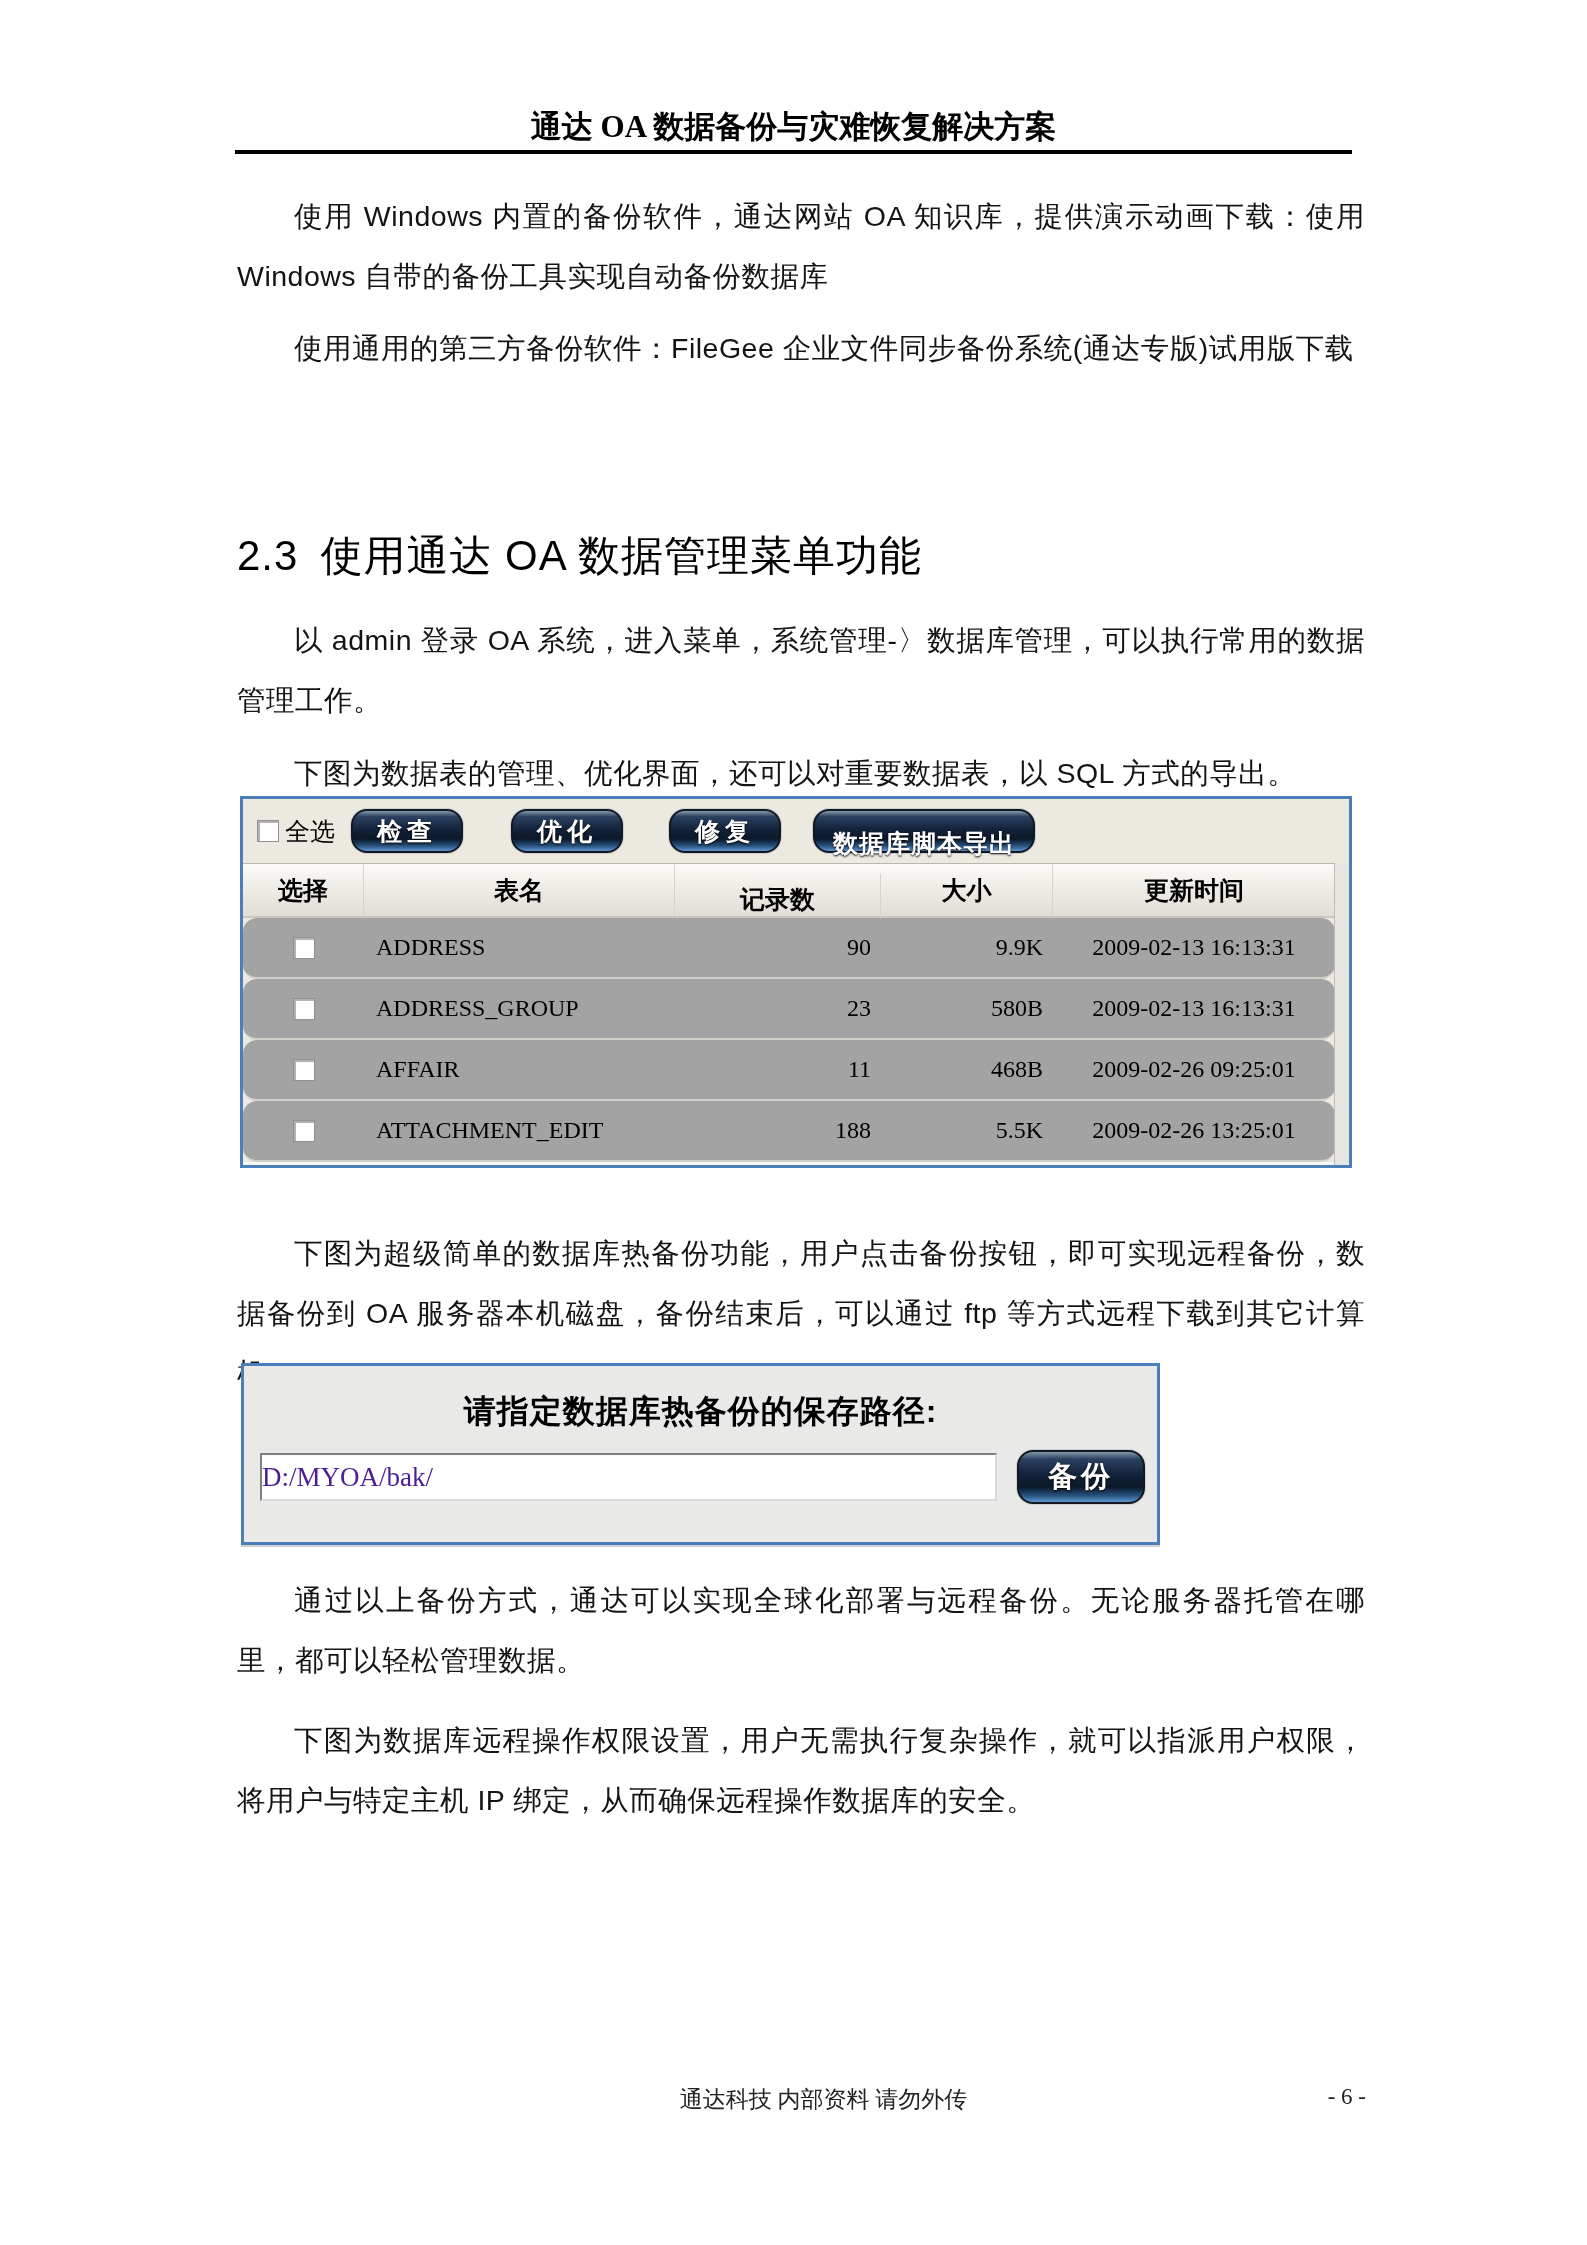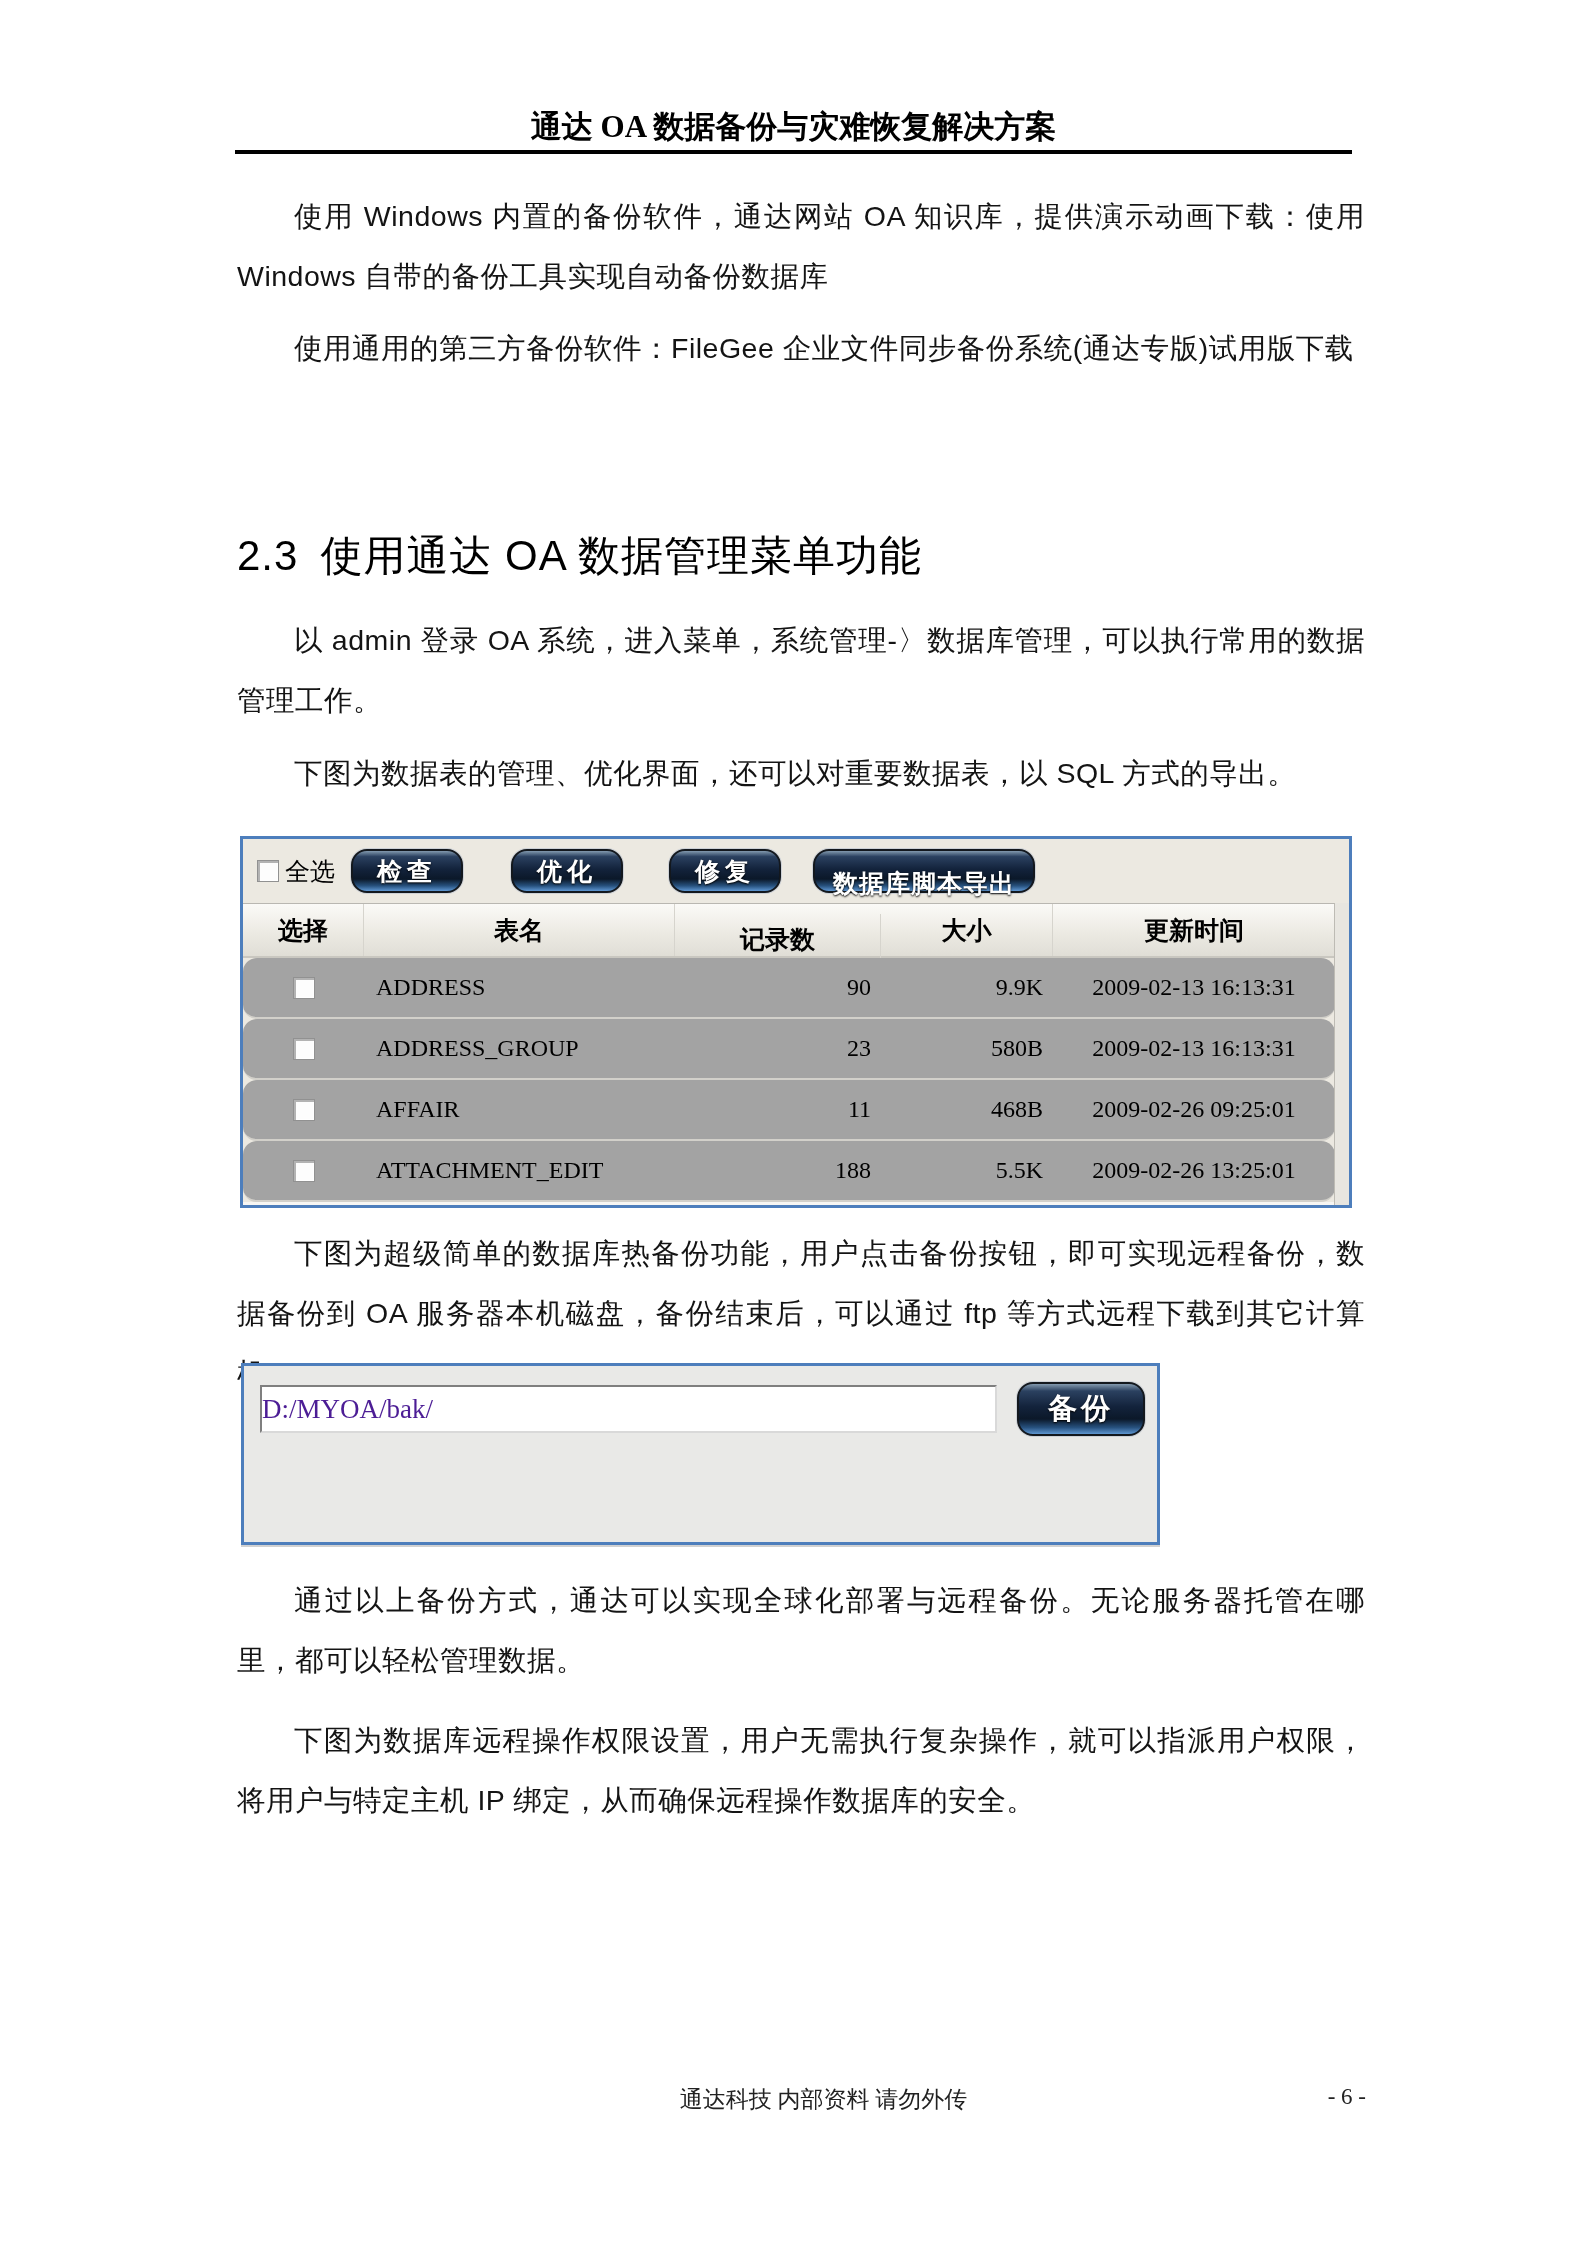--- a/index.html
+++ b/index.html
@@ -27,21 +27,21 @@
   }
   .p1{top:186px;} .p2{top:318px;} .p3{top:610px;} .p4{top:743px;}
   .p5{top:1223px;} .p6{top:1570px;} .p7{top:1710px;}
   .section-heading{
     position:absolute;left:237px;top:528px;font-size:42px;color:#000;
     letter-spacing:1px;font-weight:400;
   }
   .section-heading .num{margin-right:22px;}
   
   .shot1{
-    position:absolute;left:240px;top:836px;width:1112px;height:372px;
+    position:absolute;left:240px;top:796px;width:1112px;height:372px;
     border:3px solid #4d7ebc;background:#ece9e1;box-sizing:border-box;
     display:flex;flex-direction:column;font-family:"Liberation Serif", serif;
   }
   .shot1 .scroll-strip{
     position:absolute;top:64px;right:0;bottom:0;width:14px;
     background:#e8e6e0;border-left:1px solid #bdbbb4;
   }
   .toolbar{
     height:64px;flex:0 0 64px;display:flex;align-items:center;
     background:#ece9e1;padding-left:14px;box-sizing:border-box;
@@ -177,20 +177,21 @@
     <div class="c c-upd">2009-02-26 13:25:01</div>
   </div>
 
   <div class="partial-row"></div>
   <div class="scroll-strip"></div>
 </div>
 
 <div class="para p5">下图为超级简单的数据库热备份功能，用户点击备份按钮，即可实现远程备份，数据备份到 OA 服务器本机磁盘，备份结束后，可以通过 ftp 等方式远程下载到其它计算机。</div>
 
 <div class="shot2">
+  <div class="shot2-title">请指定数据库热备份的保存路径:</div>
   <div class="shot2-row">
     <input class="path-input" type="text" value="D:/MYOA/bak/" style="">
     <button class="xpbtn backup-btn">备份</button>
   </div>
 </div>
 
 <div class="para p6">通过以上备份方式，通达可以实现全球化部署与远程备份。无论服务器托管在哪里，都可以轻松管理数据。</div>
 <div class="para p7">下图为数据库远程操作权限设置，用户无需执行复杂操作，就可以指派用户权限，将用户与特定主机 IP 绑定，从而确保远程操作数据库的安全。</div>
 
 <div class="footer">

